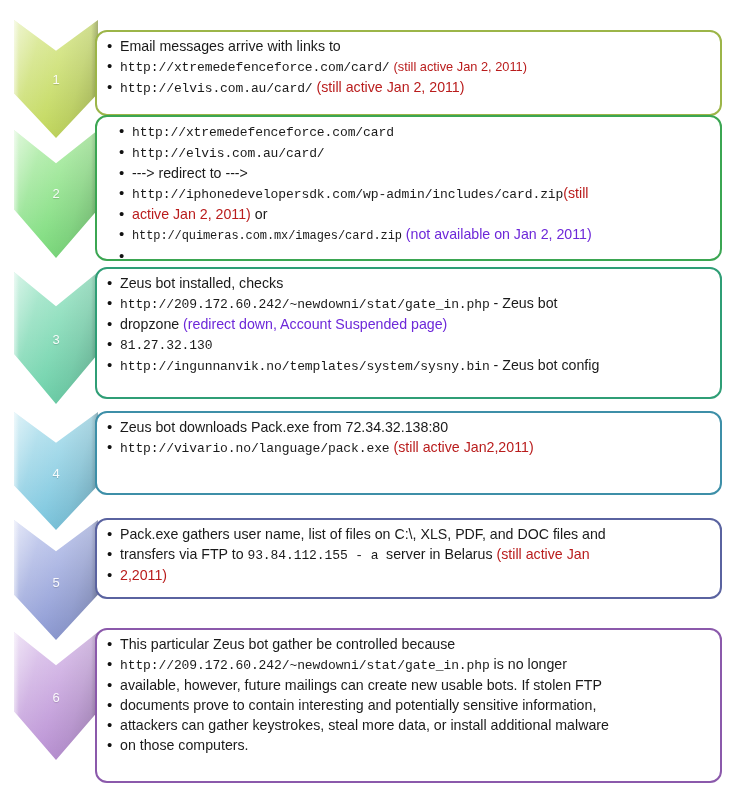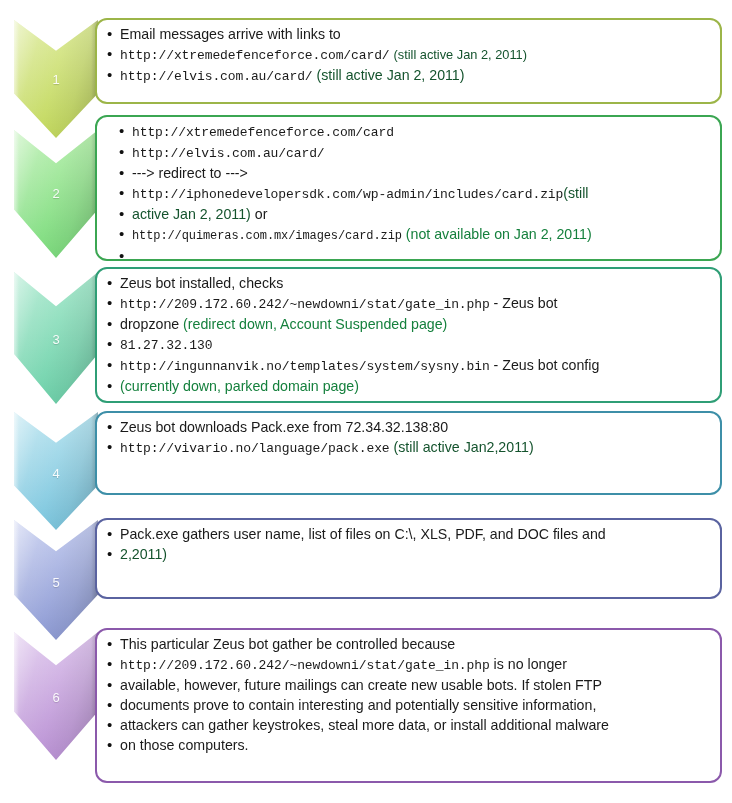--- a/index.html
+++ b/index.html
@@ -105,41 +105,41 @@
   .mono {
     font-family: "Liberation Mono", monospace;
     font-size: 13px;
     letter-spacing: -0.1px;
   }
   .mono-sm {
     font-family: "Liberation Mono", monospace;
     font-size: 12px;
     letter-spacing: -0.1px;
   }
-  .red { color: #14532d; }
-  .green { color: #15803d; text-align: right; }
+  .red { color: #b91c1c; }
+  .green { color: #6d28d9; text-align: right; }
   .sans { font-family: "Liberation Sans", sans-serif; font-size: 14.2px; }
   .indent2 { padding-left: 16px; }
 
   .empty-bullet {
     height: 7px;
   }
 </style>
 </head>
 <body>
 
 <div class="stage">
 
 <div class="chev" style="top: 20px; height: 118px;">
       <div class="shape" style="background: linear-gradient(rgb(220, 234, 154) 0%, rgb(195, 217, 95) 100%);"></div>
       <div class="shade"></div>
       <div class="edge"></div>
       <div class="num" style="top: 52px;">1</div>
     </div>
-    <div class="box" style="top: 18px; min-height: 86px; border-color: rgb(156, 181, 72);">
+    <div class="box" style="top: 30px; min-height: 86px; border-color: rgb(156, 181, 72);">
       <ul class="items">
         <li><span class="sans">Email messages arrive with links to</span></li>
         <li class="nobullet"><span class="mono">http://xtremedefenceforce.com/card/</span><span class="sans">  </span><span class="sans red" style="font-size: 12.8px;">(still active Jan 2, 2011)</span></li>
         <li><span class="mono">http://elvis.com.au/card/</span><span class="sans">  </span><span class="sans red">(still active Jan 2, 2011)</span></li>
       </ul>
     </div>
     <div class="chev" style="top: 130px; height: 128px;">
       <div class="shape" style="background: linear-gradient(rgb(185, 239, 176) 0%, rgb(125, 220, 126) 100%);"></div>
       <div class="shade"></div>
       <div class="edge"></div>
@@ -162,21 +162,20 @@
       <div class="edge"></div>
       <div class="num" style="top: 60px;">3</div>
     </div>
     <div class="box" style="top: 267px; min-height: 132px; border-color: rgb(47, 158, 118);">
       <ul class="items">
         <li><span class="sans">Zeus bot installed, checks</span></li>
         <li><span class="mono">http://209.172.60.242/~newdowni/stat/gate_in.php</span><span class="sans">  - Zeus bot</span></li>
         <li class="nobullet"><span class="sans">dropzone </span><span class="sans green">(redirect down, Account Suspended page)</span></li>
         <li><span class="mono">81.27.32.130</span></li>
         <li class="nobullet"><span class="mono">http://ingunnanvik.no/templates/system/sysny.bin</span><span class="sans"> - Zeus bot config</span></li>
-        <li class="nobullet"><span class="sans green">(currently down, parked domain page)</span></li>
       </ul>
     </div>
     <div class="chev" style="top: 412px; height: 118px;">
       <div class="shape" style="background: linear-gradient(rgb(184, 227, 239) 0%, rgb(124, 198, 222) 100%);"></div>
       <div class="shade"></div>
       <div class="edge"></div>
       <div class="num" style="top: 54px;">4</div>
     </div>
     <div class="box" style="top: 411px; min-height: 84px; border-color: rgb(61, 143, 168);">
       <ul class="items">
@@ -186,20 +185,21 @@
     </div>
     <div class="chev" style="top: 520px; height: 120px;">
       <div class="shape" style="background: linear-gradient(rgb(195, 203, 238) 0%, rgb(142, 155, 212) 100%);"></div>
       <div class="shade"></div>
       <div class="edge"></div>
       <div class="num" style="top: 55px;">5</div>
     </div>
     <div class="box" style="top: 518px; min-height: 81px; border-color: rgb(90, 99, 160);">
       <ul class="items">
         <li><span class="sans">Pack.exe gathers user name, list of files on C:\, XLS, PDF, and DOC files and</span></li>
+        <li class="nobullet"><span class="sans">transfers via FTP to </span><span class="mono">93.84.112.155  -  a </span><span class="sans"> server in Belarus </span><span class="sans red">(still active Jan</span></li>
         <li class="nobullet"><span class="sans red">2,2011)</span></li>
       </ul>
     </div>
     <div class="chev" style="top: 632px; height: 128px;">
       <div class="shape" style="background: linear-gradient(rgb(221, 197, 236) 0%, rgb(187, 147, 213) 100%);"></div>
       <div class="shade"></div>
       <div class="edge"></div>
       <div class="num" style="top: 58px;">6</div>
     </div>
     <div class="box" style="top: 628px; min-height: 155px; border-color: rgb(139, 89, 171);">

